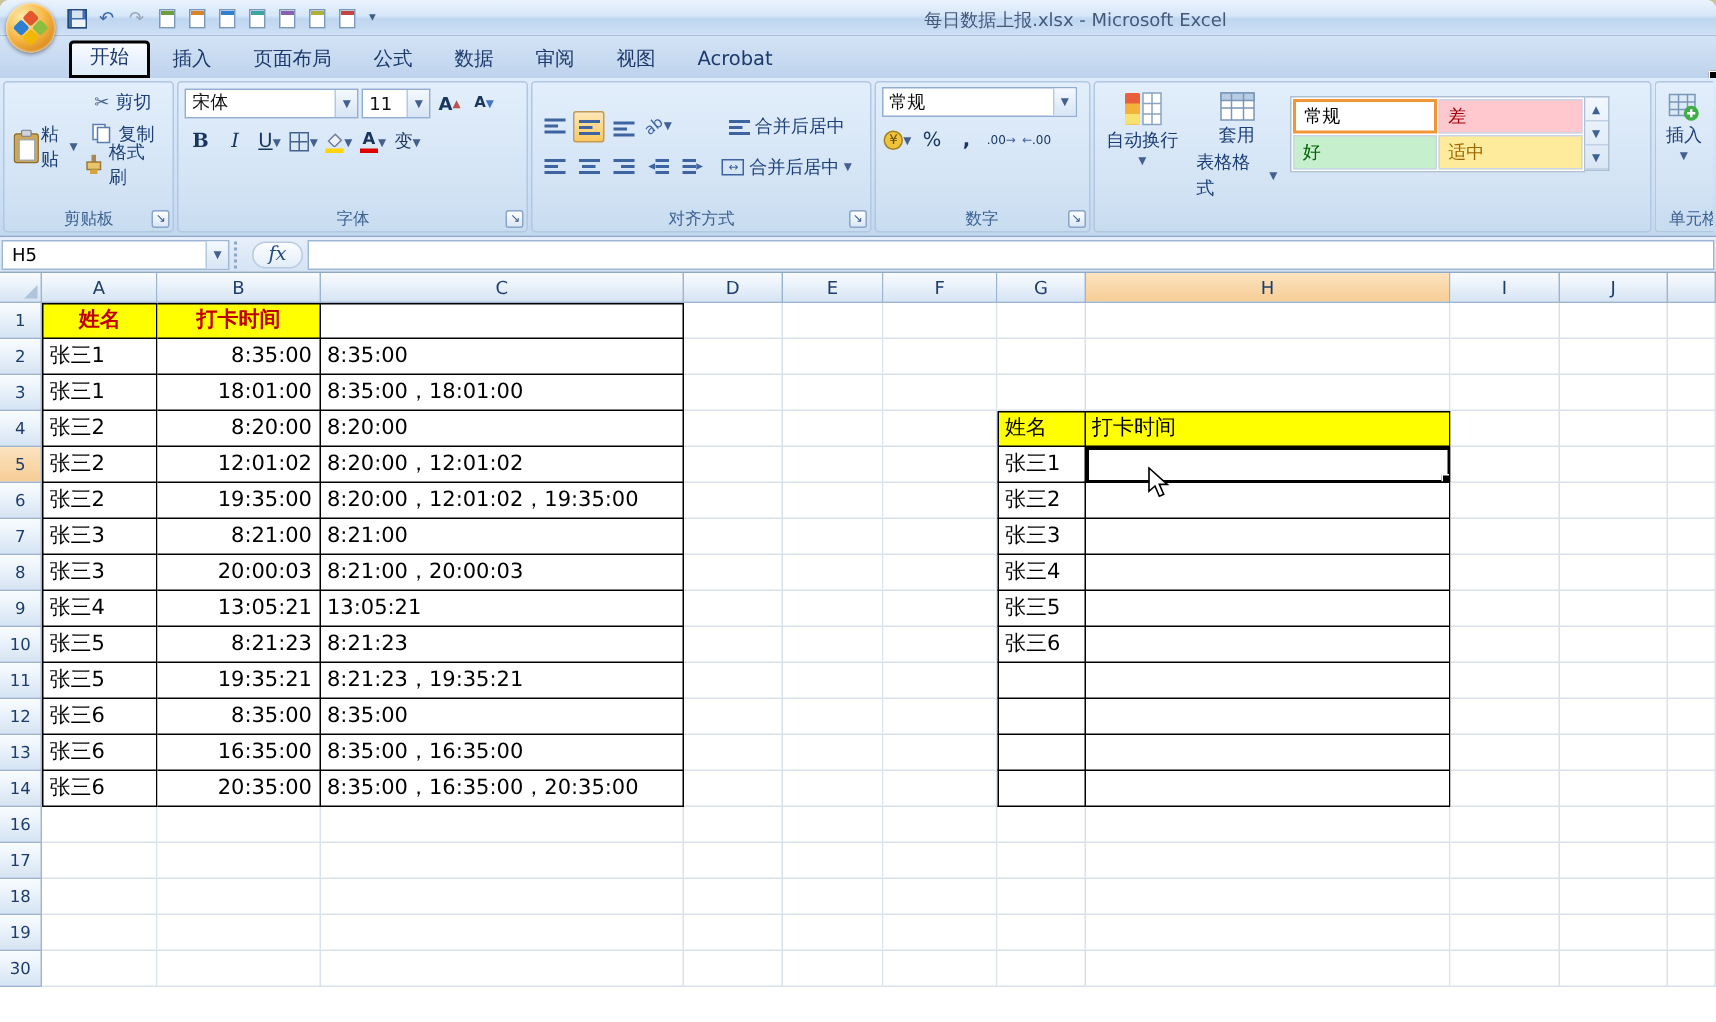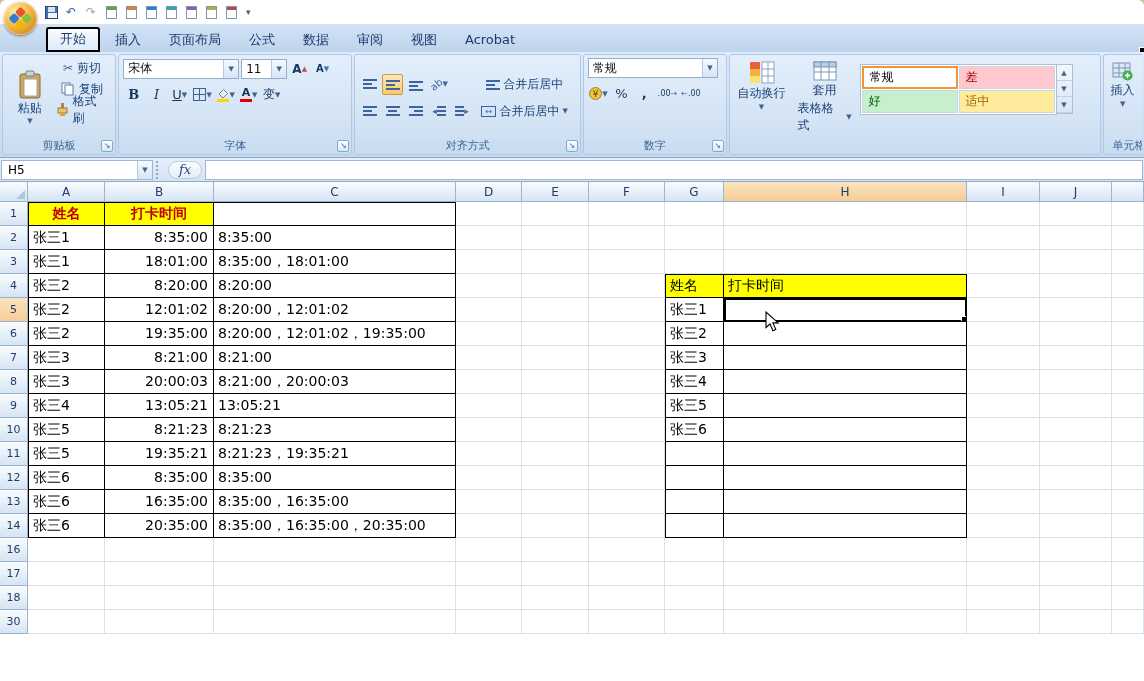--- a/index.html
+++ b/index.html
@@ -44,21 +44,21 @@
     background:linear-gradient(#fff,#d9e6f5);font-size:8px;line-height:10px;color:#3c6293;text-align:center;}
   .rbtn{display:flex;align-items:center;justify-content:center;border:1px solid transparent;border-radius:2px;}
   .rbtn.on{background:linear-gradient(#fee7b9,#fbc95f);border-color:#c59a4e;}
   .dd{font-size:7px;color:#44618e;}
   .combo{display:flex;background:#fff;border:1px solid #92aed3;height:20px;font-size:12px;align-items:center;}
   .combo .val{flex:1;padding:0 4px;overflow:hidden;white-space:nowrap;color:#111;}
   .combo .cdd{width:15px;align-self:stretch;display:flex;align-items:center;justify-content:center;
     background:linear-gradient(#f4f9fe,#d7e5f5);border-left:1px solid #b3c8e2;}
 
   
-  .paste{width:46px;display:flex;flex-direction:column;align-items:center;font-size:12px;color:#1c3f77;}
+  .paste{width:46px;display:flex;align-items:center;font-size:12px;color:#1c3f77;}
   .small-row{display:flex;align-items:center;gap:4px;height:20px;font-size:12px;color:#1c3f77;padding:0 2px;}
   
   .fontcol{display:flex;flex-direction:column;gap:5px;width:100%;}
   .frow{display:flex;align-items:center;gap:2px;}
   .sb{height:21px;min-width:21px;display:flex;align-items:center;justify-content:center;font-size:13px;border:1px solid transparent;border-radius:2px;color:#17365d;}
   .colorbar{display:block;width:12px;height:3px;margin-top:1px;}
   .stack{display:flex;flex-direction:column;align-items:center;justify-content:center;line-height:1;}
   .bgrid{width:13px;height:13px;border:1px solid #44608f;
     background:linear-gradient(#44608f,#44608f) center/1px 100% no-repeat,linear-gradient(#44608f,#44608f) center/100% 1px no-repeat;}
   
@@ -113,20 +113,23 @@
   .active{outline:2px solid #000;outline-offset:-2px;}
   .active:after{content:"";position:absolute;right:0;bottom:0;width:4px;height:4px;background:#000;border-left:1px solid #fff;border-top:1px solid #fff;}
 
   .cursor{position:absolute;left:765px;top:311px;z-index:60;}
 </style>
 </head>
 <body>
 
 <div class="window">
 
+  <div class="titlebar">
+    <div class="title-text">每日数据上报.xlsx - Microsoft Excel</div>
+  </div>
   <div class="orb">
     <div class="orb-core">
       <span style="background:#e4572e"></span>
         <span style="background:#8cbf3f"></span>
       <span style="background:#2e7fd1"></span>
         <span style="background:#f2b705"></span>
     </div>
   </div>
   <div class="qat">
     <span class="qi">
@@ -679,20 +682,34 @@
         <div class="cell" style="width: 66px;"></div>
         <div class="cell" style="width: 67px;"></div>
         <div class="cell" style="width: 76px;"></div>
         <div class="cell" style="width: 59px;"></div>
         <div class="cell" style="width: 243px;"></div>
         <div class="cell" style="width: 73px;"></div>
         <div class="cell" style="width: 72px;"></div>
         <div class="cell" style="width: 32px;"></div>
       </div>
       <div class="g-row">
+        <div class="rhdr" style="width: 28px;">19</div>
+        <div class="cell" style="width: 77px;"></div>
+        <div class="cell" style="width: 109px;"></div>
+        <div class="cell" style="width: 242px;"></div>
+        <div class="cell" style="width: 66px;"></div>
+        <div class="cell" style="width: 67px;"></div>
+        <div class="cell" style="width: 76px;"></div>
+        <div class="cell" style="width: 59px;"></div>
+        <div class="cell" style="width: 243px;"></div>
+        <div class="cell" style="width: 73px;"></div>
+        <div class="cell" style="width: 72px;"></div>
+        <div class="cell" style="width: 32px;"></div>
+      </div>
+      <div class="g-row">
         <div class="rhdr" style="width: 28px;">30</div>
         <div class="cell" style="width: 77px;"></div>
         <div class="cell" style="width: 109px;"></div>
         <div class="cell" style="width: 242px;"></div>
         <div class="cell" style="width: 66px;"></div>
         <div class="cell" style="width: 67px;"></div>
         <div class="cell" style="width: 76px;"></div>
         <div class="cell" style="width: 59px;"></div>
         <div class="cell" style="width: 243px;"></div>
         <div class="cell" style="width: 73px;"></div>

